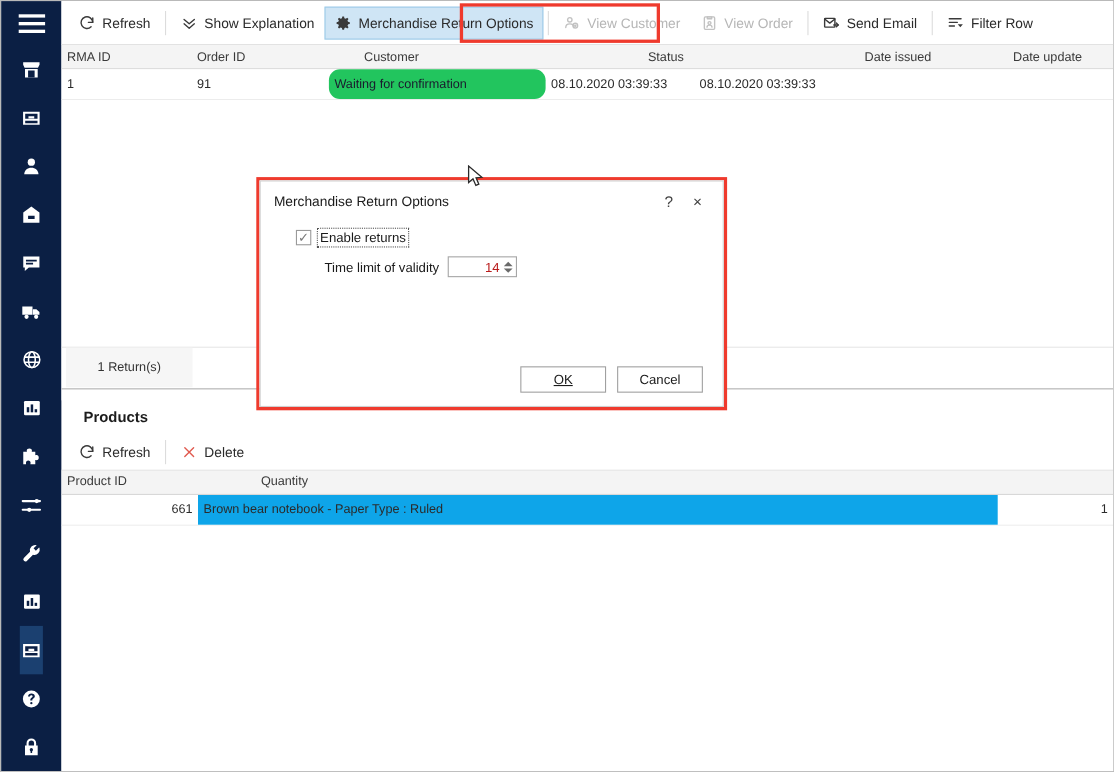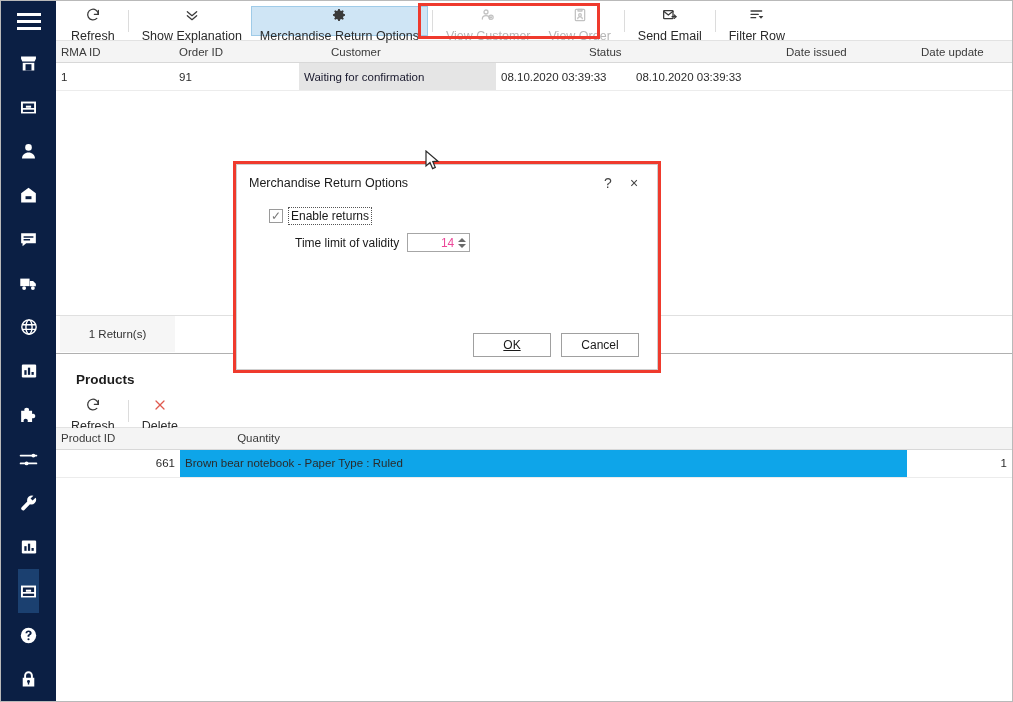--- a/index.html
+++ b/index.html
@@ -73,21 +73,20 @@
   .tb-btn {
     display:flex; align-items:center;
     gap:6px;
     height:30px;
     padding:0 8px;
     font-size:12.5px;
     color:#2b2b2b;
     cursor:pointer;
     white-space:nowrap;
     border:1px solid transparent;
-    flex-direction:column;
   }
   .tb-btn.disabled { color:#b6b6b6; cursor:default; }
   .tb-btn.highlight {
     background:#cfe5f5;
     border:1px solid #9fcbe8;
   }
   .tb-sep {
     width:1px; height:22px; background:#dcdcdc; margin:0 4px;
     flex:0 0 1px;
   }
@@ -122,21 +121,21 @@
     border-bottom:1px solid #ececec;
     background:#fff;
   }
   .cell {
     display:flex; align-items:center;
     padding:0 5px;
     overflow:hidden;
     white-space:nowrap;
   }
   .cell.num { justify-content:flex-end; }
-  .cell.sel { background:#e5e5e5; color:#1a1a2e; }
+  .cell.sel { background:#22c55e; color:#1a1a2e;border-radius:10px; }
 
   .c-rma   { flex:0 0 118px; }
   .c-ord   { flex:0 0 125px; }
   .c-cus   { flex:0 0 258px;margin-left:27px; }
   .c-sta   { flex:0 0 197px; }
   .c-iss   { flex:0 0 135px; }
   .c-upd   { flex:1 1 auto; }
 
   .grid-body {
     flex:1 1 auto;
@@ -255,21 +254,21 @@
   .spin {
     width:63px; height:19px;
     border:1px solid #a6a6a6;
     background:#fff;
     display:flex; align-items:center;
     cursor:text;
   }
   .spin .val {
     flex:1 1 auto;
     text-align:right;
-    font-size:12px; color:#ec4899;
+    font-size:12px; color:#b91c1c;
     padding-right:4px;
   }
   .spin .arrows {
     flex:0 0 11px;
     display:flex; flex-direction:column; align-items:center; justify-content:center;
     gap:2px;
     padding-right:3px;
     cursor:pointer;
   }
   .spin .arrows i {

